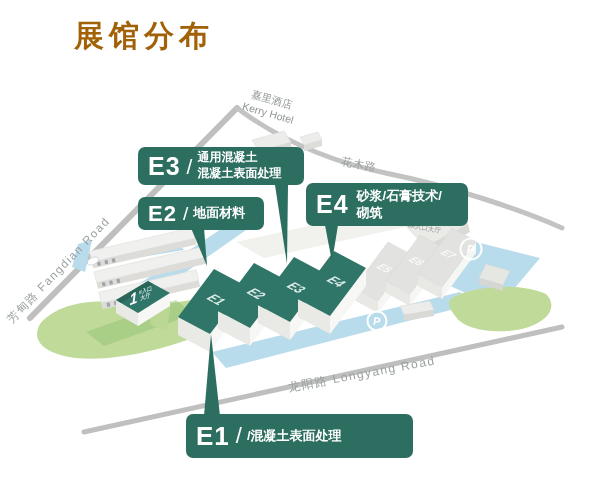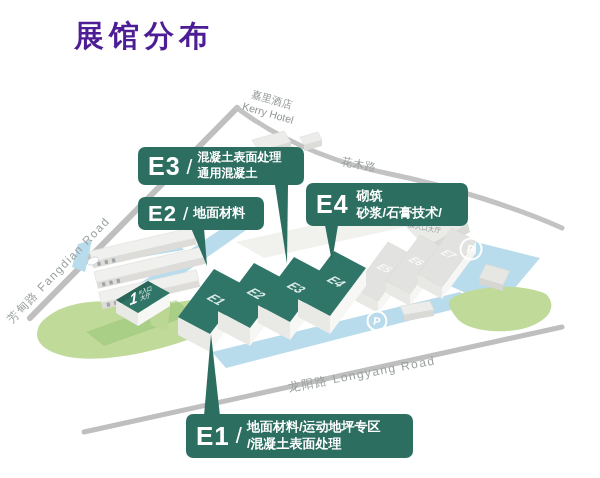--- a/index.html
+++ b/index.html
@@ -1,19 +1,19 @@
 <!DOCTYPE html>
 <html><head>
 <meta charset="utf-8">
 <style>
   html,body{margin:0;padding:0;background:#fff;}
   .stage{position:relative;width:600px;height:478px;background:#ffffff;overflow:hidden;
          font-family:"Liberation Sans","DejaVu Sans",sans-serif;}
   .page-title{position:absolute;left:74px;top:16px;font-size:30px;font-weight:bold;
-              color:#4c1d95;letter-spacing:5px;white-space:nowrap;}
+              color:#a16207;letter-spacing:5px;white-space:nowrap;}
   .map-svg{position:absolute;left:0;top:0;}
 
   
   .callout{position:absolute;background:#2c6e60;color:#fff;border-radius:7px;
            display:flex;align-items:center;box-sizing:border-box;padding:2px 8px 2px 10px;z-index:5;}
   .callout .num{font-weight:bold;line-height:1;letter-spacing:1px;}
   .callout .slash{font-weight:400;margin:0 5px 0 6px;line-height:1;}
   .callout .slash:empty{display:none;margin:0 4px;}
   .callout .lines{display:flex;flex-direction:column;justify-content:center;font-weight:bold;}
   .callout .lines span{white-space:nowrap;line-height:1.3;}
@@ -190,48 +190,47 @@
       <polygon points="275,185 288,185 287,264"></polygon>
       <polygon points="325,225 338,225 332,262"></polygon>
       <polygon points="204,416 220,416 211,334"></polygon>
     </g>
   </svg>
 
   <div class="callout c-e3">
     <span class="num">E3</span>
     <span class="slash">/</span>
     <span class="lines">
+      <span>通用混凝土</span>
       <span>混凝土表面处理</span>
-      <span>通用混凝土</span>
     </span>
   </div>
 
   <div class="callout c-e2">
     <span class="num">E2</span>
     <span class="slash">/</span>
     <span class="lines">
       <span>地面材料</span>
 
     </span>
   </div>
 
   <div class="callout c-e4">
     <span class="num">E4</span>
 
     <span class="lines">
+      <span>砂浆/石膏技术/</span>
       <span>砌筑</span>
-      <span>砂浆/石膏技术/</span>
     </span>
   </div>
 
   <div class="callout c-e1">
     <span class="num">E1</span>
     <span class="slash">/</span>
     <span class="lines">
-      <span>地面材料/运动地坪专区</span>
       <span>/混凝土表面处理</span>
     </span>
   </div>
 
   <div class="maplabel lbl-fangdian">芳甸路 Fangdian Road</div>
   <div class="maplabel lbl-huamu">花木路</div>
   <div class="maplabel lbl-longyang">龙阳路  Longyang Road</div>
   <div class="maplabel lbl-hotel">
     <span>嘉里酒店</span>
     <span>Kerry Hotel</span>

